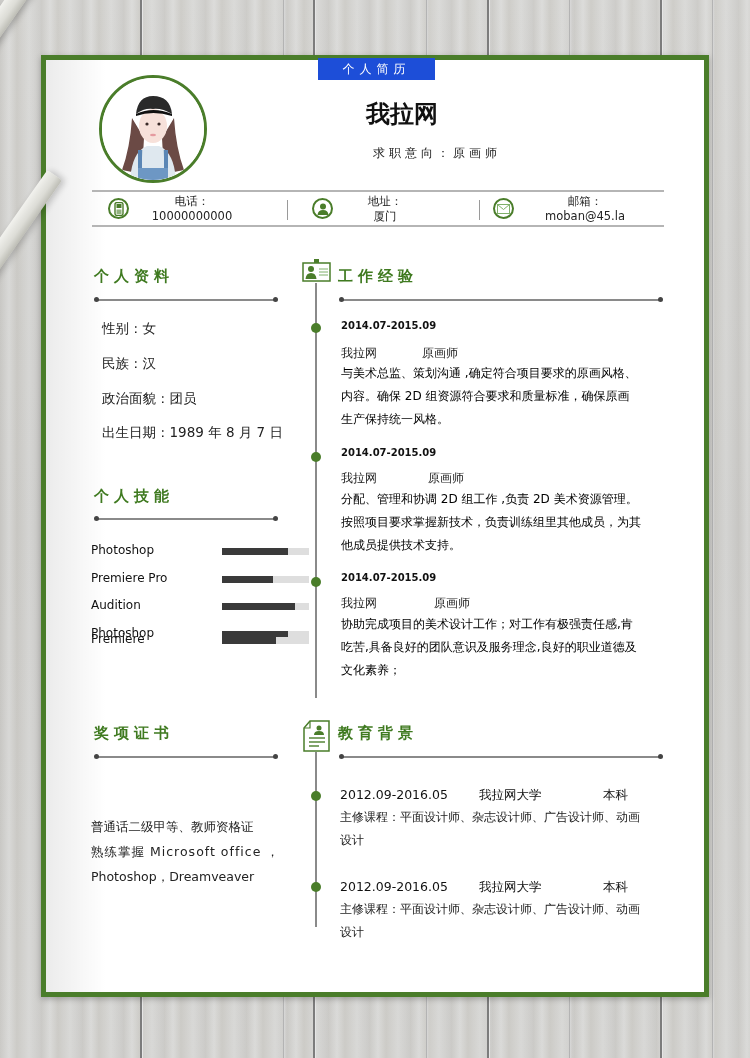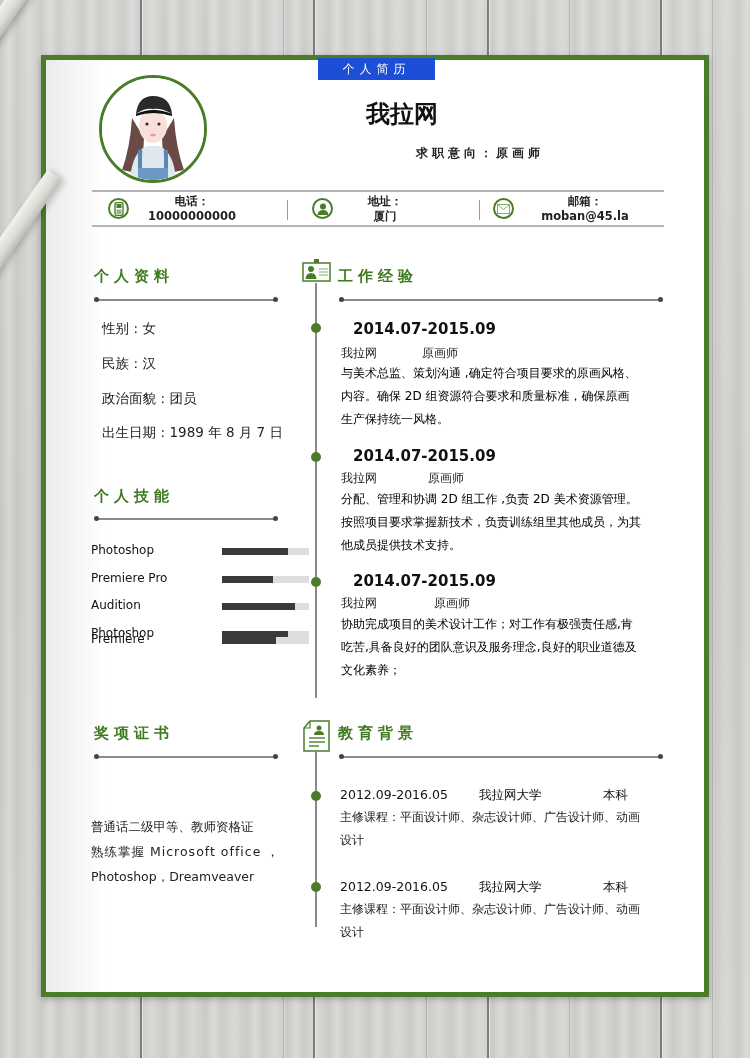--- a/index.html
+++ b/index.html
@@ -52,32 +52,32 @@
   }
   .avatar {
     position: absolute; left: 53px; top: 15px; width: 108px; height: 108px;
     border-radius: 50%; border: 3px solid #4a7d2a; background: #fff; overflow: hidden;
   }
   .name {
     position:absolute; left: 320px; top: 38px; font-size: 24px; font-weight: bold; color:#111;
     font-family: "DejaVu Sans", sans-serif;
   }
   .objective {
-    position:absolute; left: 327px; top: 85px; font-size: 12px; font-weight: bold; letter-spacing: 4px; color:#222;margin-left:43px;
+    position:absolute; left: 327px; top: 85px; font-size: 12px; font-weight: normal; letter-spacing: 4px; color:#222;
   }
   .contact-bar {
     position:absolute; left: 46px; top: 130px; width: 572px; height: 37px;
     border-top: 2px solid #b5b5b5; border-bottom: 2px solid #b5b5b5;
   }
   .contact-item { position:absolute; top:0; height: 33px; display:flex; align-items:center; }
   .contact-icon {
     width: 21px; height: 21px; border-radius: 50%; border: 2px solid #4a7d2a;
     display:flex; align-items:center; justify-content:center;
   }
-  .contact-text { position:absolute; text-align:center; font-size: 11.5px; font-weight: bold; line-height: 15px; color:#222; }
+  .contact-text { position:absolute; text-align:center; font-size: 11.5px; font-weight: normal; line-height: 15px; color:#222; }
   .contact-sep { position:absolute; top: 8px; width: 1px; height: 20px; background:#9a9a9a; }
 
   .sec-title {
     position:absolute; font-size: 15px; font-weight: bold; color:#3f7a20; letter-spacing: 5px;
   }
   .sec-rule {
     position:absolute; height: 2px; background:#8a8a8a;
   }
   .sec-rule::before, .sec-rule::after {
     content:""; position:absolute; top:-2px; width:5px; height:5px; border-radius:50%; background:#444;
@@ -88,21 +88,21 @@
   .info-line { position:absolute; left: 56px; font-size: 13.5px; color:#222; }
 
   .skill-row { position:absolute; left: 45px; width: 180px; height: 16px; }
   .skill-name { position:absolute; left:0; top:0; font-size: 12px; color:#111; }
   .skill-track { position:absolute; left: 131px; top: 5px; width: 87px; height: 7px; background:#dedede; }
   .skill-fill { position:absolute; left:0; top:0; height:100%; background:#3a3a3a; }
 
   .timeline { position:absolute; width: 2px; background:#8a8a8a; }
   .dot { position:absolute; width: 10px; height: 10px; border-radius: 50%; background:#4a7d2a; }
 
-  .job-date { position:absolute; font-size: 15px; font-weight: bold; color:#111;margin-left:12px; }
+  .job-date { position:absolute; font-size: 10px; font-weight: bold; color:#111; }
   .job-line { position:absolute; font-size: 12px; color:#222; white-space: nowrap; }
   .job-desc { position:absolute; width: 300px; font-size: 12px; line-height: 23px; color:#000000; }
 
   .cert { position:absolute; left: 45px; width: 190px; font-size: 12.5px; line-height: 24.5px; color:#222; }
   .edu-row { position:absolute; font-size: 12.5px; font-weight: normal; color:#111; white-space:nowrap; }
   .edu-desc { position:absolute; width: 300px; font-size: 12px; line-height: 23px; color:#222; }
   .sec-icon { position:absolute; }
 </style>
 </head>
 <body>

